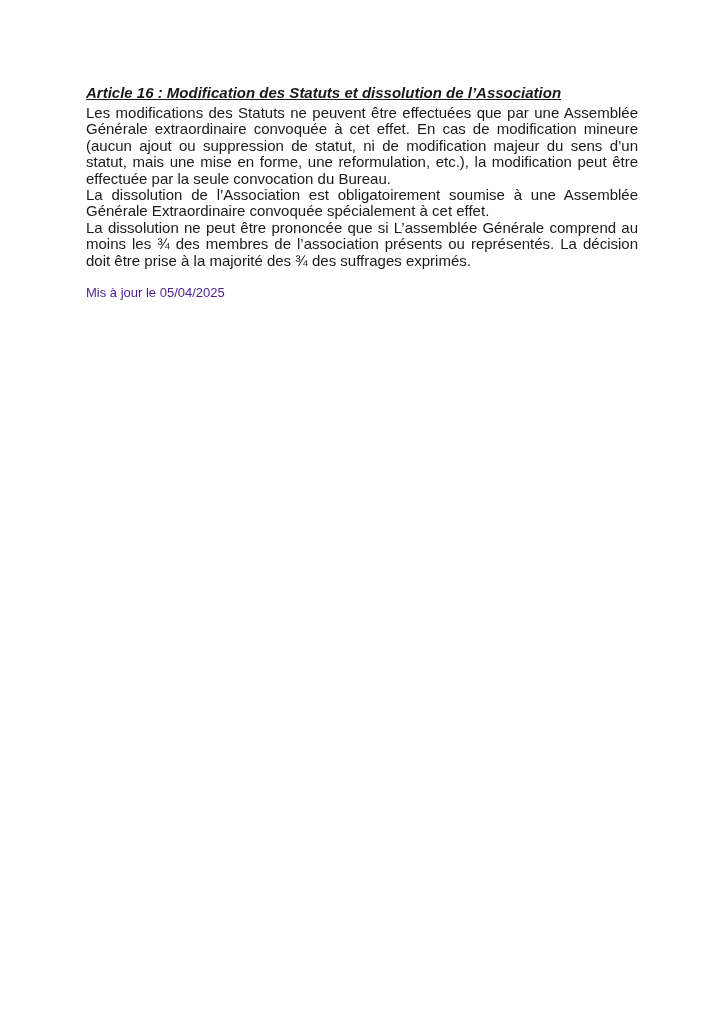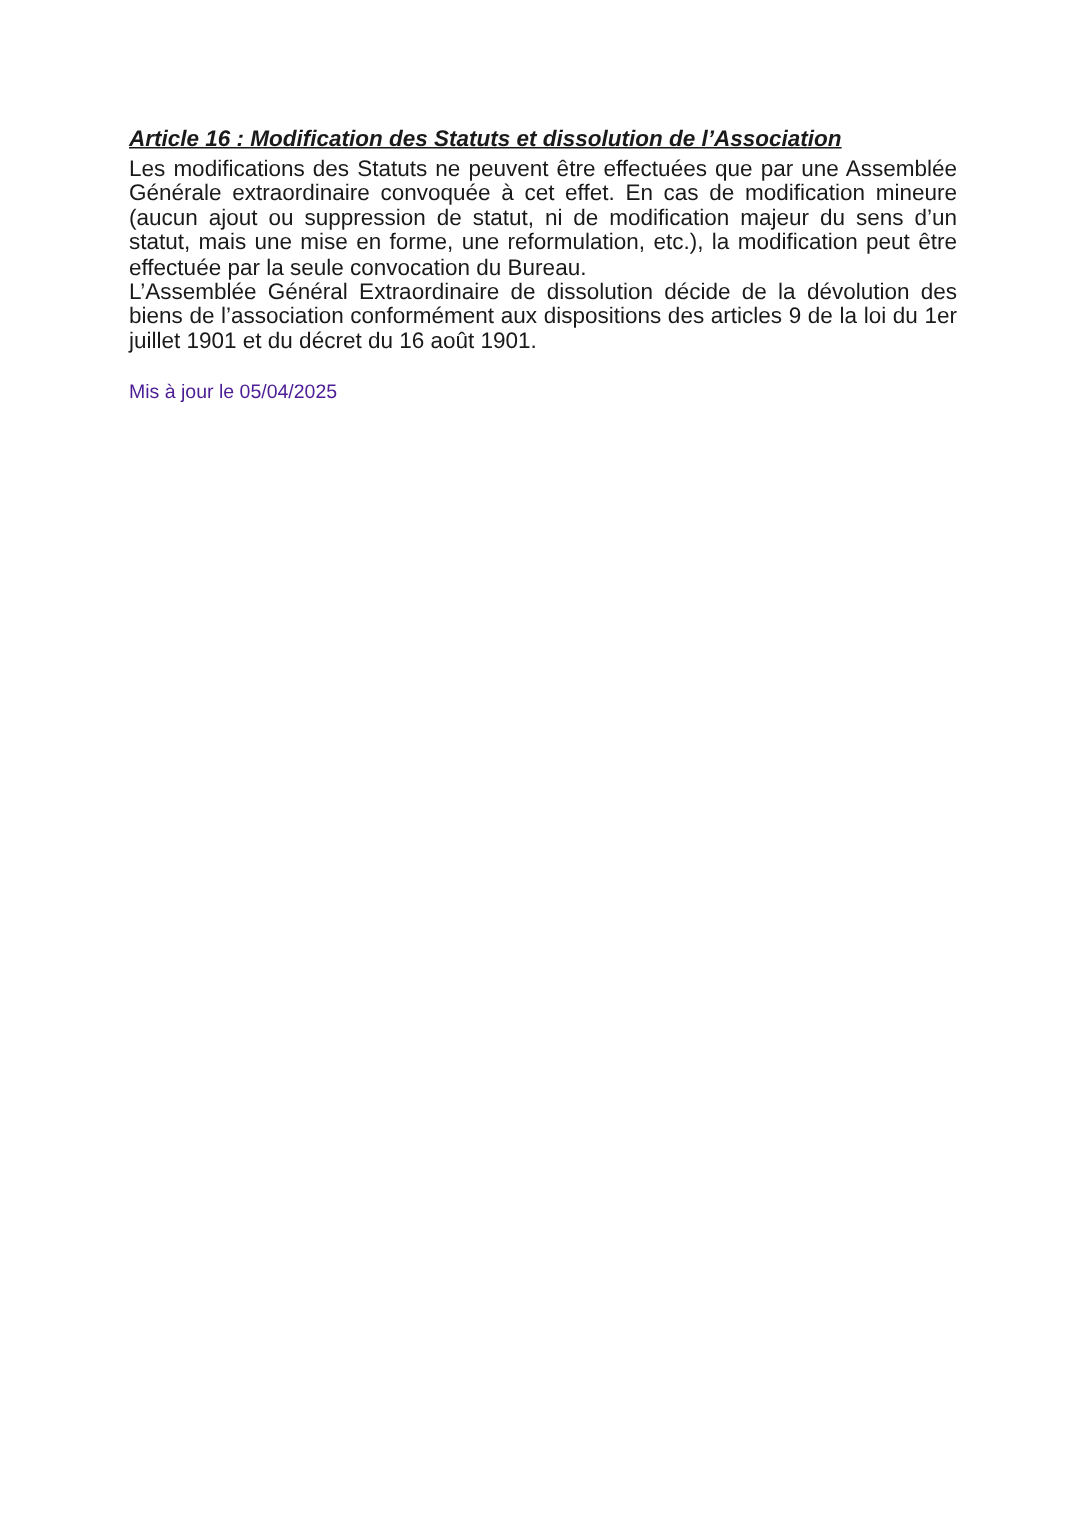--- a/index.html
+++ b/index.html
@@ -45,18 +45,19 @@
   }
 </style>
 </head>
 <body>
 
 <div class="page">
   <h1 class="article-title">Article 16 : Modification des Statuts et dissolution de l’Association</h1>
 
   <p class="body-paragraph">Les modifications des Statuts ne peuvent être effectuées que par une Assemblée Générale extraordinaire convoquée à cet effet. En cas de modification mineure (aucun ajout ou suppression de statut, ni de modification majeur du sens d’un statut, mais une mise en forme, une reformulation, etc.), la modification peut être effectuée par la seule convocation du Bureau.</p>
 
+  <p class="body-paragraph">La dissolution de l’Association est obligatoirement soumise à une Assemblée Générale Extraordinaire convoquée spécialement à cet effet.</p>
 
+  <p class="body-paragraph">La dissolution ne peut être prononcée que si L’assemblée Générale comprend au moins les ¾ des membres de l’association présents ou représentés. La décision doit être prise à la majorité des ¾ des suffrages exprimés.</p>
 
-  <p class="body-paragraph">L’Assemblée Général Extraordinaire de dissolution décide de la dévolution des biens de l’association conformément aux dispositions des articles 9 de la loi du 1er juillet 1901 et du décret du 16 août 1901.</p>
 
   <p class="updated-note">Mis à jour le 05/04/2025</p>
 </div>
 
 </body></html>

